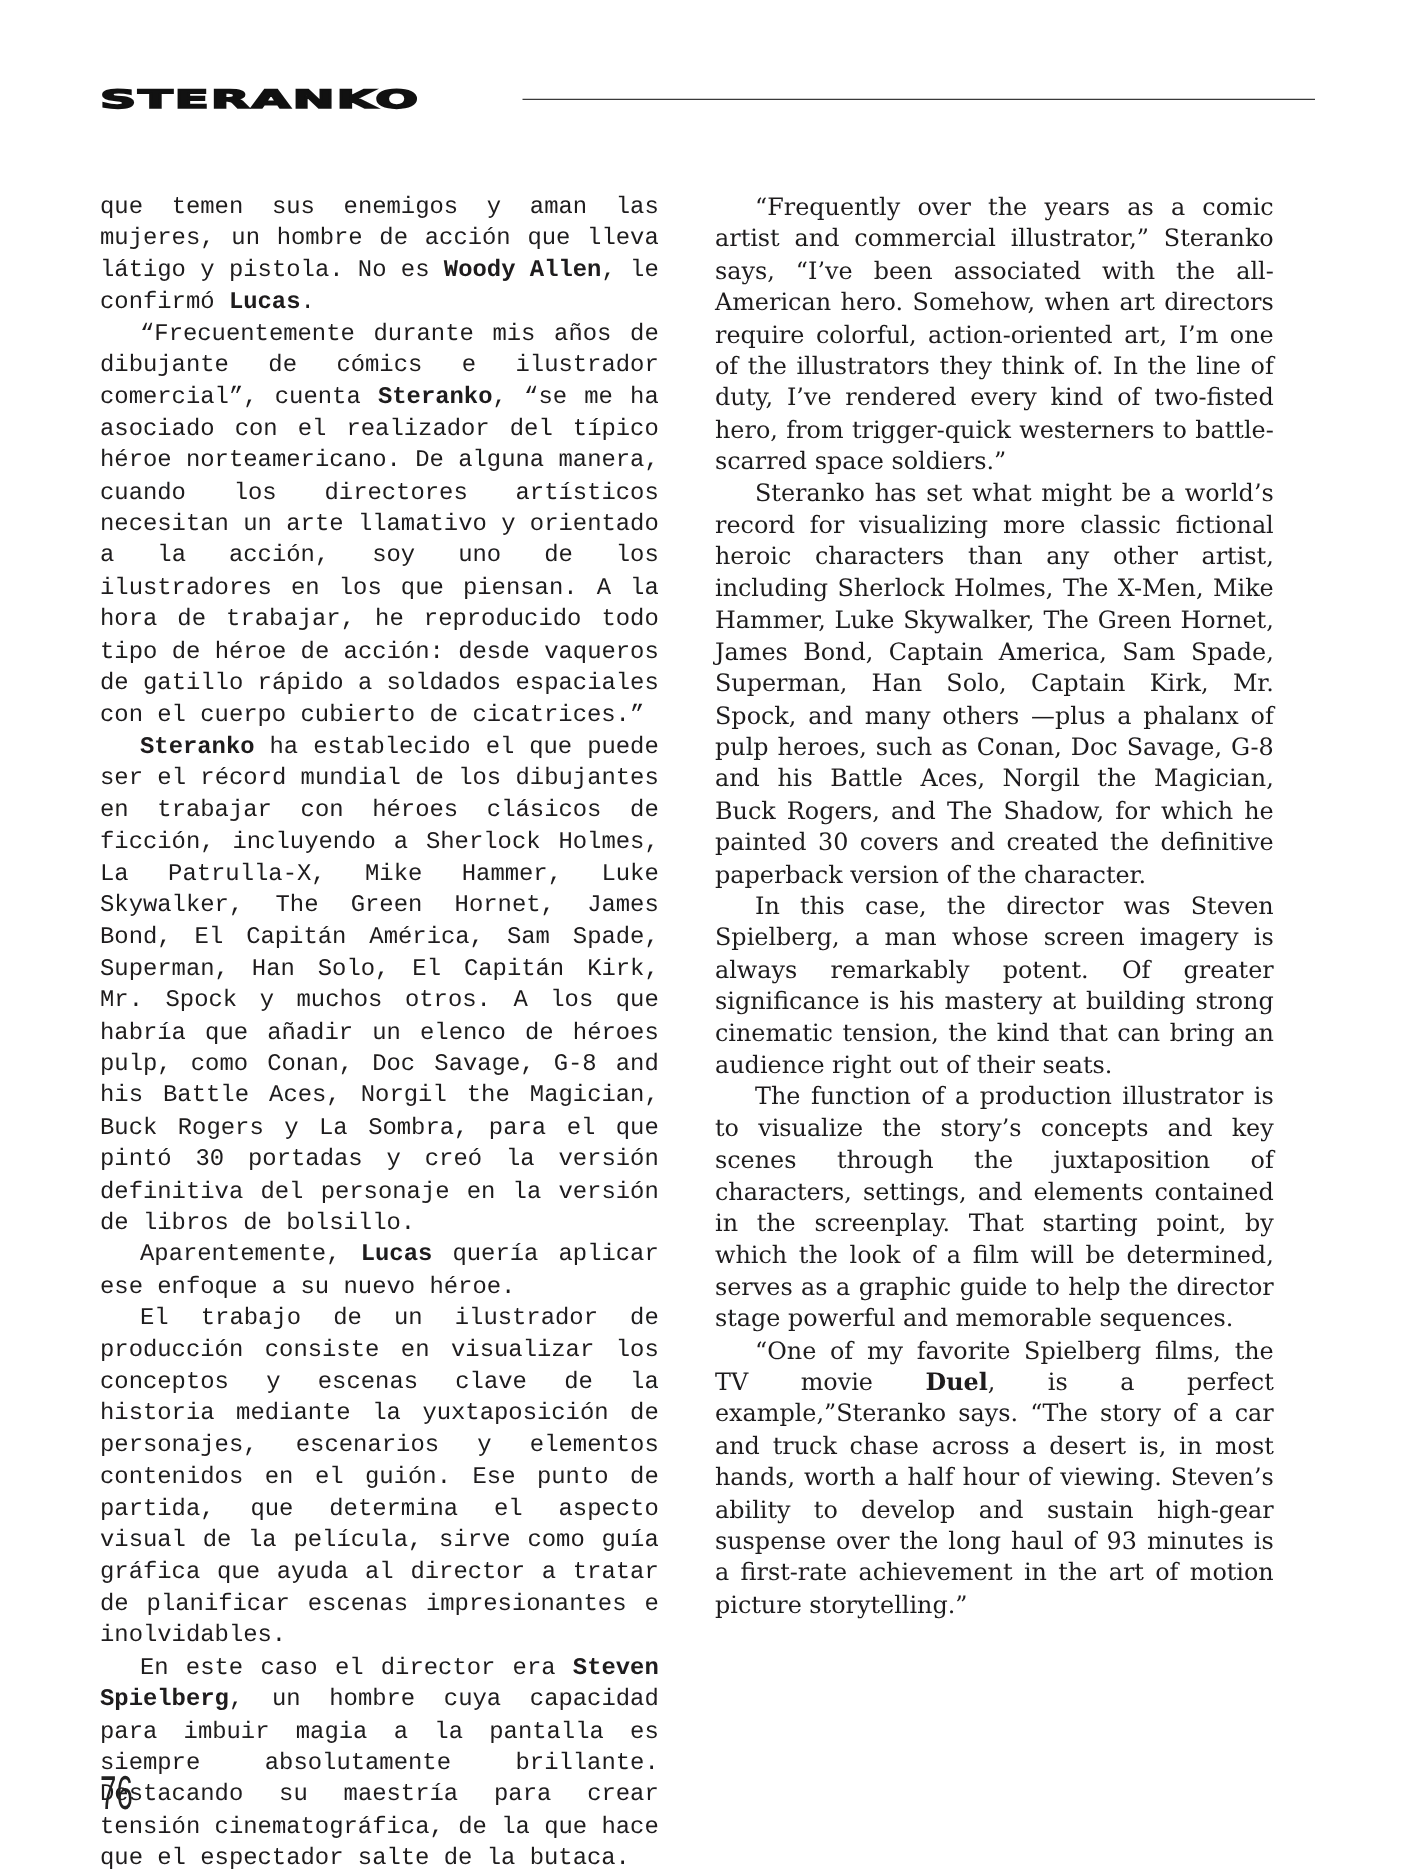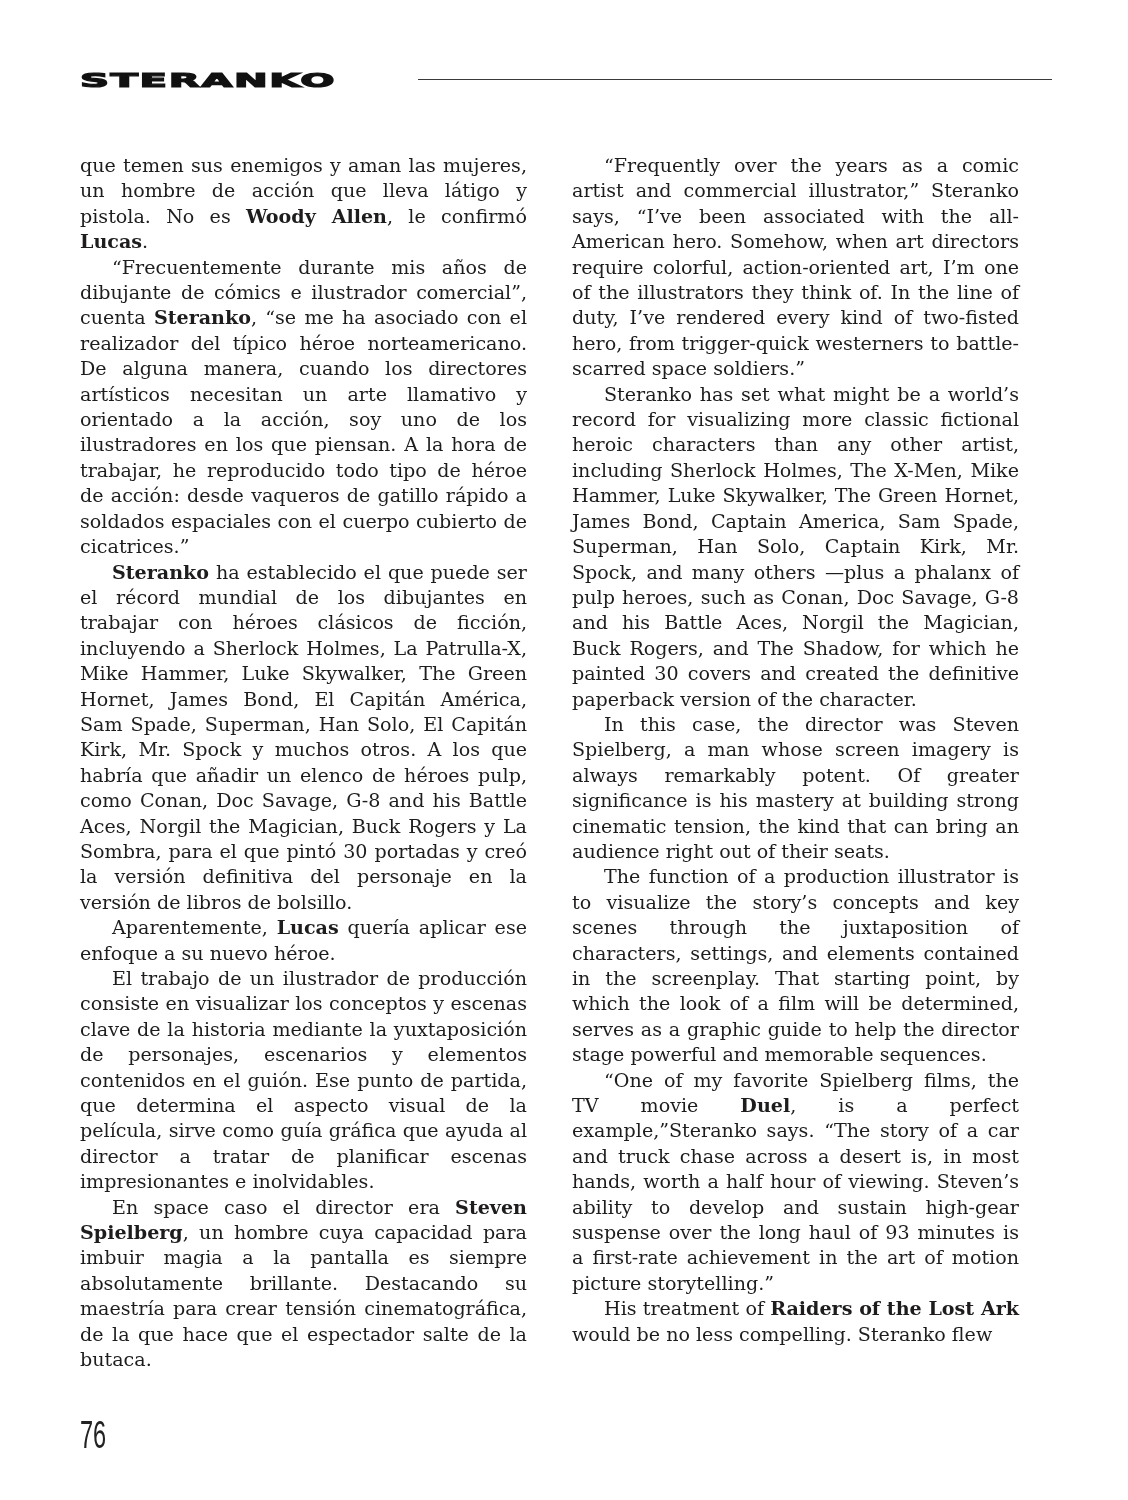--- a/index.html
+++ b/index.html
@@ -49,21 +49,21 @@
     }
     .column {
       position: absolute;
       top: 153px;
       width: 447px;
       font-size: 19.1px;
       line-height: 25.4px;
       text-align: justify;
       color: #1e1c1d;
     }
-    .col-left { left: 80px; }
+    .col-left { left: 80px; font-family: Liberation Mono, monospace; }
     .col-right { left: 572px; }
     .para {
       margin: 0;
       text-indent: 0;
     }
     .para.indent { text-indent: 32px; }
     .para b { font-weight: bold; }
     .page-number {
       position: absolute;
       left: 80px;
@@ -84,24 +84,23 @@
   <div class="logo">STERANKO</div>
   <div class="header-rule"></div>
 </div>
 
 <div class="column col-left">
     <p class="para"><span>que temen sus enemigos y aman las mujeres, un hombre de acción que lleva látigo y pistola. No es </span><b>Woody Allen</b><span>, le confirmó </span><b>Lucas</b><span>.</span></p>
     <p class="para indent"><span>“Frecuentemente durante mis años de dibujante de cómics e ilustrador comercial”, cuenta </span><b>Steranko</b><span>, “se me ha asociado con el realizador del típico héroe norteamericano. De alguna manera, cuando los directores artísticos necesitan un arte llamativo y orientado a la acción, soy uno de los ilustradores en los que piensan. A la hora de trabajar, he reproducido todo tipo de héroe de acción: desde vaqueros de gatillo rápido a soldados espaciales con el cuerpo cubierto de cicatrices.”</span></p>
     <p class="para indent"><b>Steranko</b><span> ha establecido el que puede ser el récord mundial de los dibujantes en trabajar con héroes clásicos de ficción, incluyendo a Sherlock Holmes, La Patrulla-X, Mike Hammer, Luke Skywalker, The Green Hornet, James Bond, El Capitán América, Sam Spade, Superman, Han Solo, El Capitán Kirk, Mr. Spock y muchos otros. A los que habría que añadir un elenco de héroes pulp, como Conan, Doc Savage, G-8 and his Battle Aces, Norgil the Magician, Buck Rogers y La Sombra, para el que pintó 30 portadas y creó la versión definitiva del personaje en la versión de libros de bolsillo.</span></p>
     <p class="para indent"><span>Aparentemente, </span><b>Lucas</b><span> quería aplicar ese enfoque a su nuevo héroe.</span></p>
     <p class="para indent"><span>El trabajo de un ilustrador de producción consiste en visualizar los conceptos y escenas clave de la historia mediante la yuxtaposición de personajes, escenarios y elementos contenidos en el guión. Ese punto de partida, que determina el aspecto visual de la película, sirve como guía gráfica que ayuda al director a tratar de planificar escenas impresionantes e inolvidables.</span></p>
-    <p class="para indent"><span>En space caso el director era </span><b>Steven Spielberg</b><span>, un hombre cuya capacidad para imbuir magia a la pantalla es siempre absolutamente brillante. Destacando su maestría para crear tensión cinematográfica, de la que hace que el espectador salte de la butaca.</span></p>
+    <p class="para indent"><span>En este caso el director era </span><b>Steven Spielberg</b><span>, un hombre cuya capacidad para imbuir magia a la pantalla es siempre absolutamente brillante. Destacando su maestría para crear tensión cinematográfica, de la que hace que el espectador salte de la butaca.</span></p>
   </div>
 <div class="column col-right">
     <p class="para indent"><span>“Frequently over the years as a comic artist and commercial illustrator,” Steranko says, “I’ve been associated with the all-American hero. Somehow, when art directors require colorful, action-oriented art, I’m one of the illustrators they think of. In the line of duty, I’ve rendered every kind of two-fisted hero, from trigger-quick westerners to battle-scarred space soldiers.”</span></p>
     <p class="para indent"><span>Steranko has set what might be a world’s record for visualizing more classic fictional heroic characters than any other artist, including Sherlock Holmes, The X-Men, Mike Hammer, Luke Skywalker, The Green Hornet, James Bond, Captain America, Sam Spade, Superman, Han Solo, Captain Kirk, Mr. Spock, and many others —plus a phalanx of pulp heroes, such as Conan, Doc Savage, G-8 and his Battle Aces, Norgil the Magician, Buck Rogers, and The Shadow, for which he painted 30 covers and created the definitive paperback version of the character.</span></p>
     <p class="para indent"><span>In this case, the director was Steven Spielberg, a man whose screen imagery is always remarkably potent. Of greater significance is his mastery at building strong cinematic tension, the kind that can bring an audience right out of their seats.</span></p>
     <p class="para indent"><span>The function of a production illustrator is to visualize the story’s concepts and key scenes through the juxtaposition of characters, settings, and elements contained in the screenplay. That starting point, by which the look of a film will be determined, serves as a graphic guide to help the director stage powerful and memorable sequences.</span></p>
     <p class="para indent"><span>“One of my favorite Spielberg films, the TV movie </span><b>Duel</b><span>, is a perfect example,”Steranko says. “The story of a car and truck chase across a desert is, in most hands, worth a half hour of viewing. Steven’s ability to develop and sustain high-gear suspense over the long haul of 93 minutes is a first-rate achievement in the art of motion picture storytelling.”</span></p>
-    <p class="para indent"><span>His treatment of </span><b>Raiders of the Lost Ark</b><span> would be no less compelling. Steranko flew</span></p>
   </div>
 
 <div class="page-number">76</div>
 
 </body></html>

